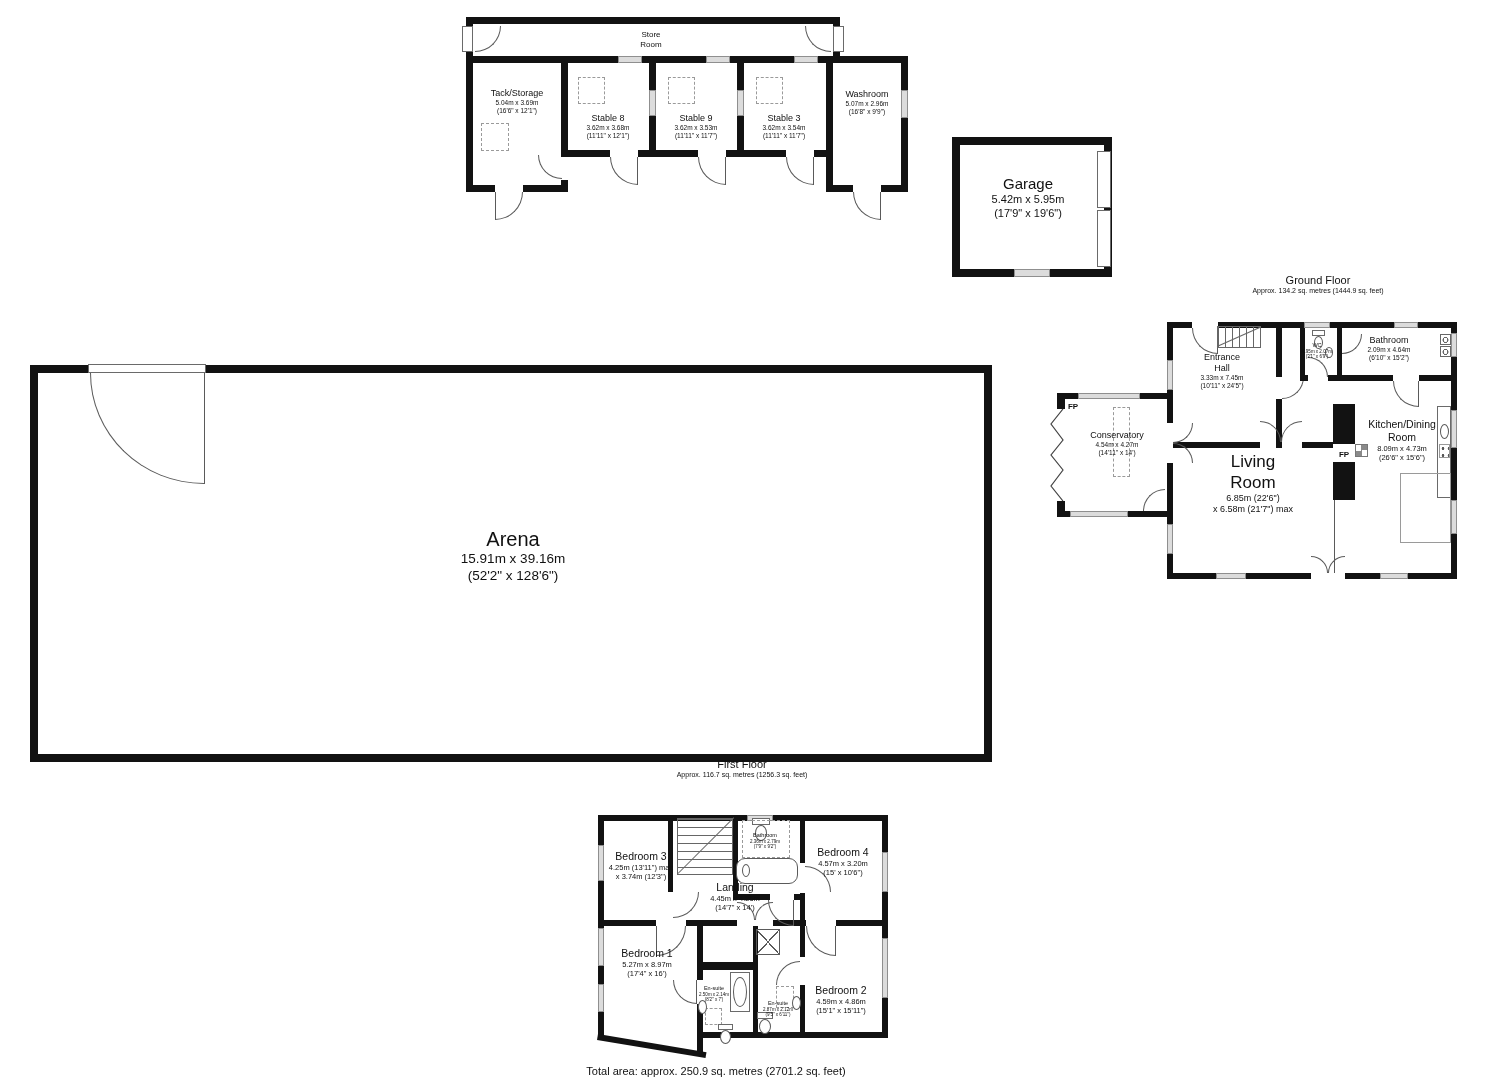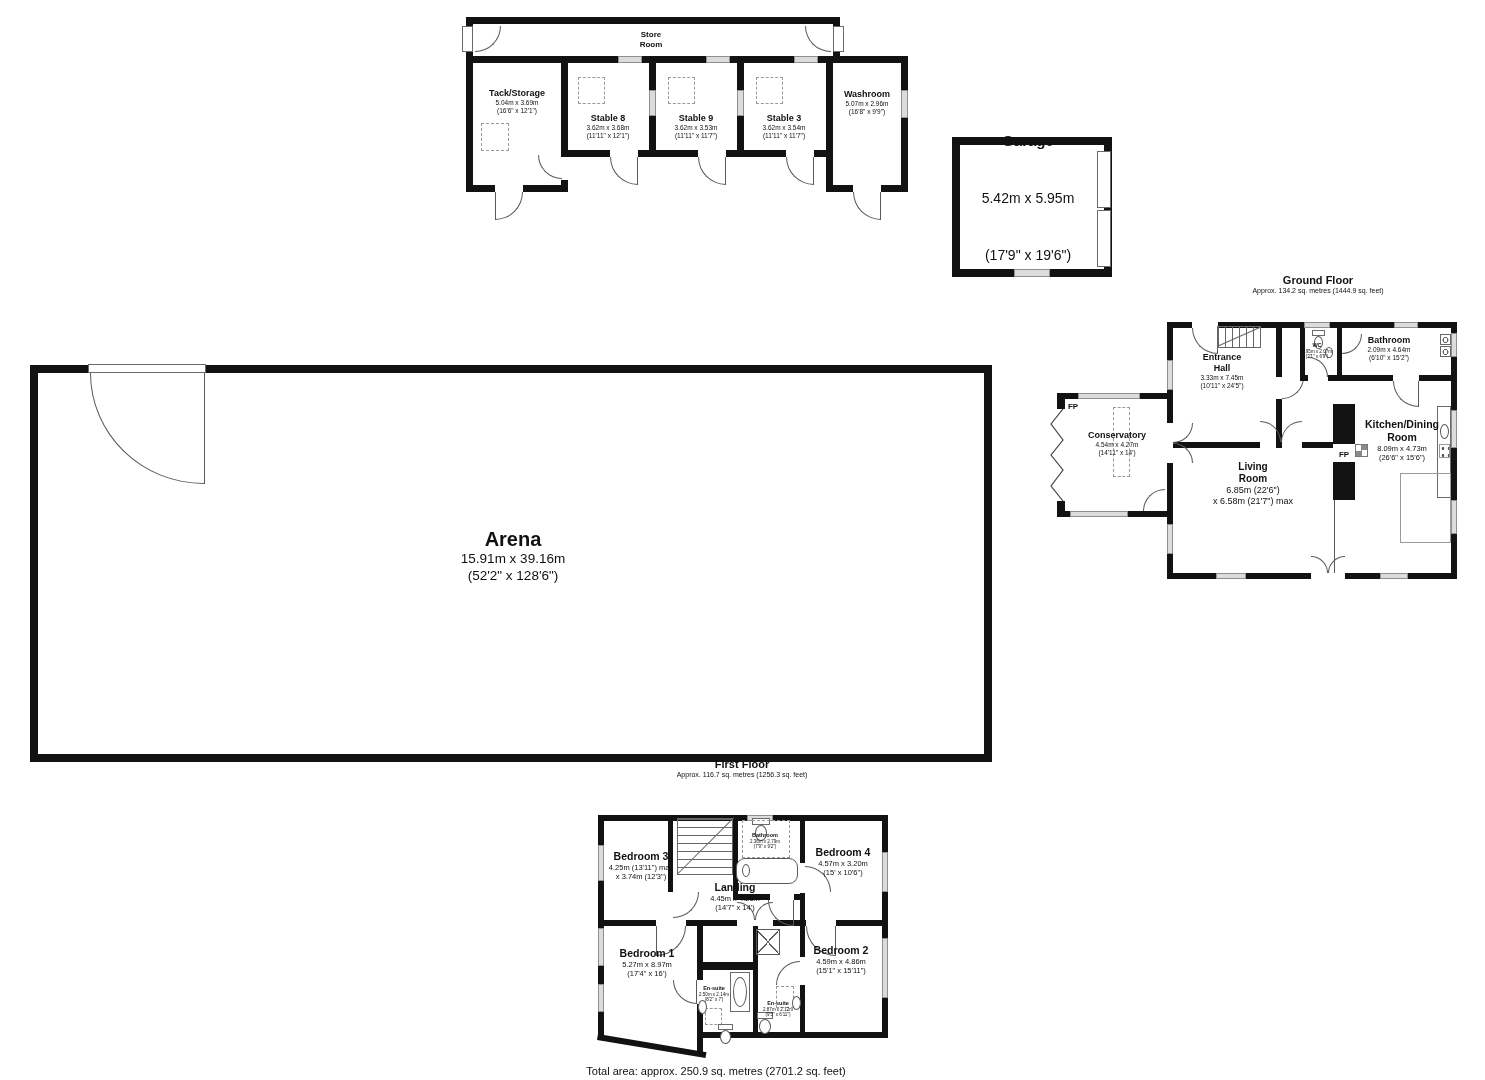--- a/index.html
+++ b/index.html
@@ -27,25 +27,25 @@
       radial-gradient(circle at 50% 55%,transparent 1.8px,#666 2px 2.8px,transparent 3.2px);}
   .hb{position:absolute;border:1px solid #999;box-sizing:border-box;background-image:
       radial-gradient(circle,#555 1.1px,transparent 1.6px);background-size:6px 7px;}
   .ck{position:absolute;border:1px solid #777;box-sizing:border-box;background:
       conic-gradient(#8a8a8a 0 25%,#fff 25% 50%,#8a8a8a 50% 75%,#fff 75%);}
   .stv{position:absolute;border:1px solid #666;box-sizing:border-box;background-image:
       repeating-linear-gradient(90deg,#666 0 1px,transparent 1px 7px);}
   .sth{position:absolute;border:1px solid #666;box-sizing:border-box;background-image:
       repeating-linear-gradient(180deg,#666 0 1px,transparent 1px 8px);}
   .lb{position:absolute;transform:translate(-50%,-50%);text-align:center;white-space:pre-line;line-height:1.22;}
-  .n{font-weight:700;}
+  .n{font-weight:400;}
   .big .n{font-size:20px;} .big .d{font-size:13.5px;}
-  .gar .n{font-size:15px;} .gar .d{font-size:14px;margin-top:40px;}
+  .gar .n{font-size:15px;} .gar .d{font-size:11px;}
   .md .n{font-size:10.5px;} .md .d{font-size:7.5px;}
-  .lv .n{font-size:10px;} .lv .d{font-size:9px;}
+  .lv .n{font-size:17px;} .lv .d{font-size:9px;}
   .sm .n{font-size:9px;} .sm .d{font-size:6.5px;}
   .tny .n{font-size:5.5px;} .tny .d{font-size:4.5px;}
   .fp{font-size:8px;font-weight:700;}
   .ttl .n{font-size:11px;} .ttl .d{font-size:7px;}
   .tot{font-size:11px;}
 </style>
 </head>
 <body>
 
 <div id="canvas">
@@ -298,19 +298,19 @@
     <div class="dsh" style="left:776px;top:986px;width:18px;height:22px"></div>
     <div class="tn" style="left:757px;top:1012px;width:16px;height:7px"></div>
     <div class="ov" style="left:759px;top:1019px;width:12px;height:15px"></div>
     <div class="ov" style="left:792px;top:996px;width:9px;height:14px"></div>
 
     <div class="lb md" style="left:641px;top:866px"><div class="n">Bedroom 3</div><div class="d">4.25m (13'11") max</div><div class="d">x 3.74m (12'3")</div></div>
     <div class="lb md" style="left:843px;top:862px"><div class="n">Bedroom 4</div><div class="d">4.57m x 3.20m</div><div class="d">(15' x 10'6")</div></div>
     <div class="lb md" style="left:735px;top:897px"><div class="n">Landing</div><div class="d">4.45m x 4.26m</div><div class="d">(14'7" x 14')</div></div>
     <div class="lb tny" style="left:765px;top:841px"><div class="n">Bathroom</div><div class="d">2.36m x 2.79m</div><div class="d">(7'9" x 9'2")</div></div>
     <div class="lb md" style="left:647px;top:963px"><div class="n">Bedroom 1</div><div class="d">5.27m x 8.97m</div><div class="d">(17'4" x 16')</div></div>
-    <div class="lb md" style="left:841px;top:960px"><div class="n">Bedroom 2</div><div class="d">4.59m x 4.86m</div><div class="d">(15'1" x 15'11")</div></div>
+    <div class="lb md" style="left:841px;top:1000px"><div class="n">Bedroom 2</div><div class="d">4.59m x 4.86m</div><div class="d">(15'1" x 15'11")</div></div>
     <div class="lb tny" style="left:714px;top:994px"><div class="n">En-suite</div><div class="d">2.50m x 2.14m</div><div class="d">(8'2" x 7')</div></div>
     <div class="lb tny" style="left:778px;top:1009px"><div class="n">En-suite</div><div class="d">2.87m x 2.12m</div><div class="d">(9'5" x 6'11")</div></div>
   </div>
 
   <div class="lb tot" style="left:716px;top:1072px">Total area: approx. 250.9 sq. metres (2701.2 sq. feet)</div>
 </div>
 
 </body></html>

